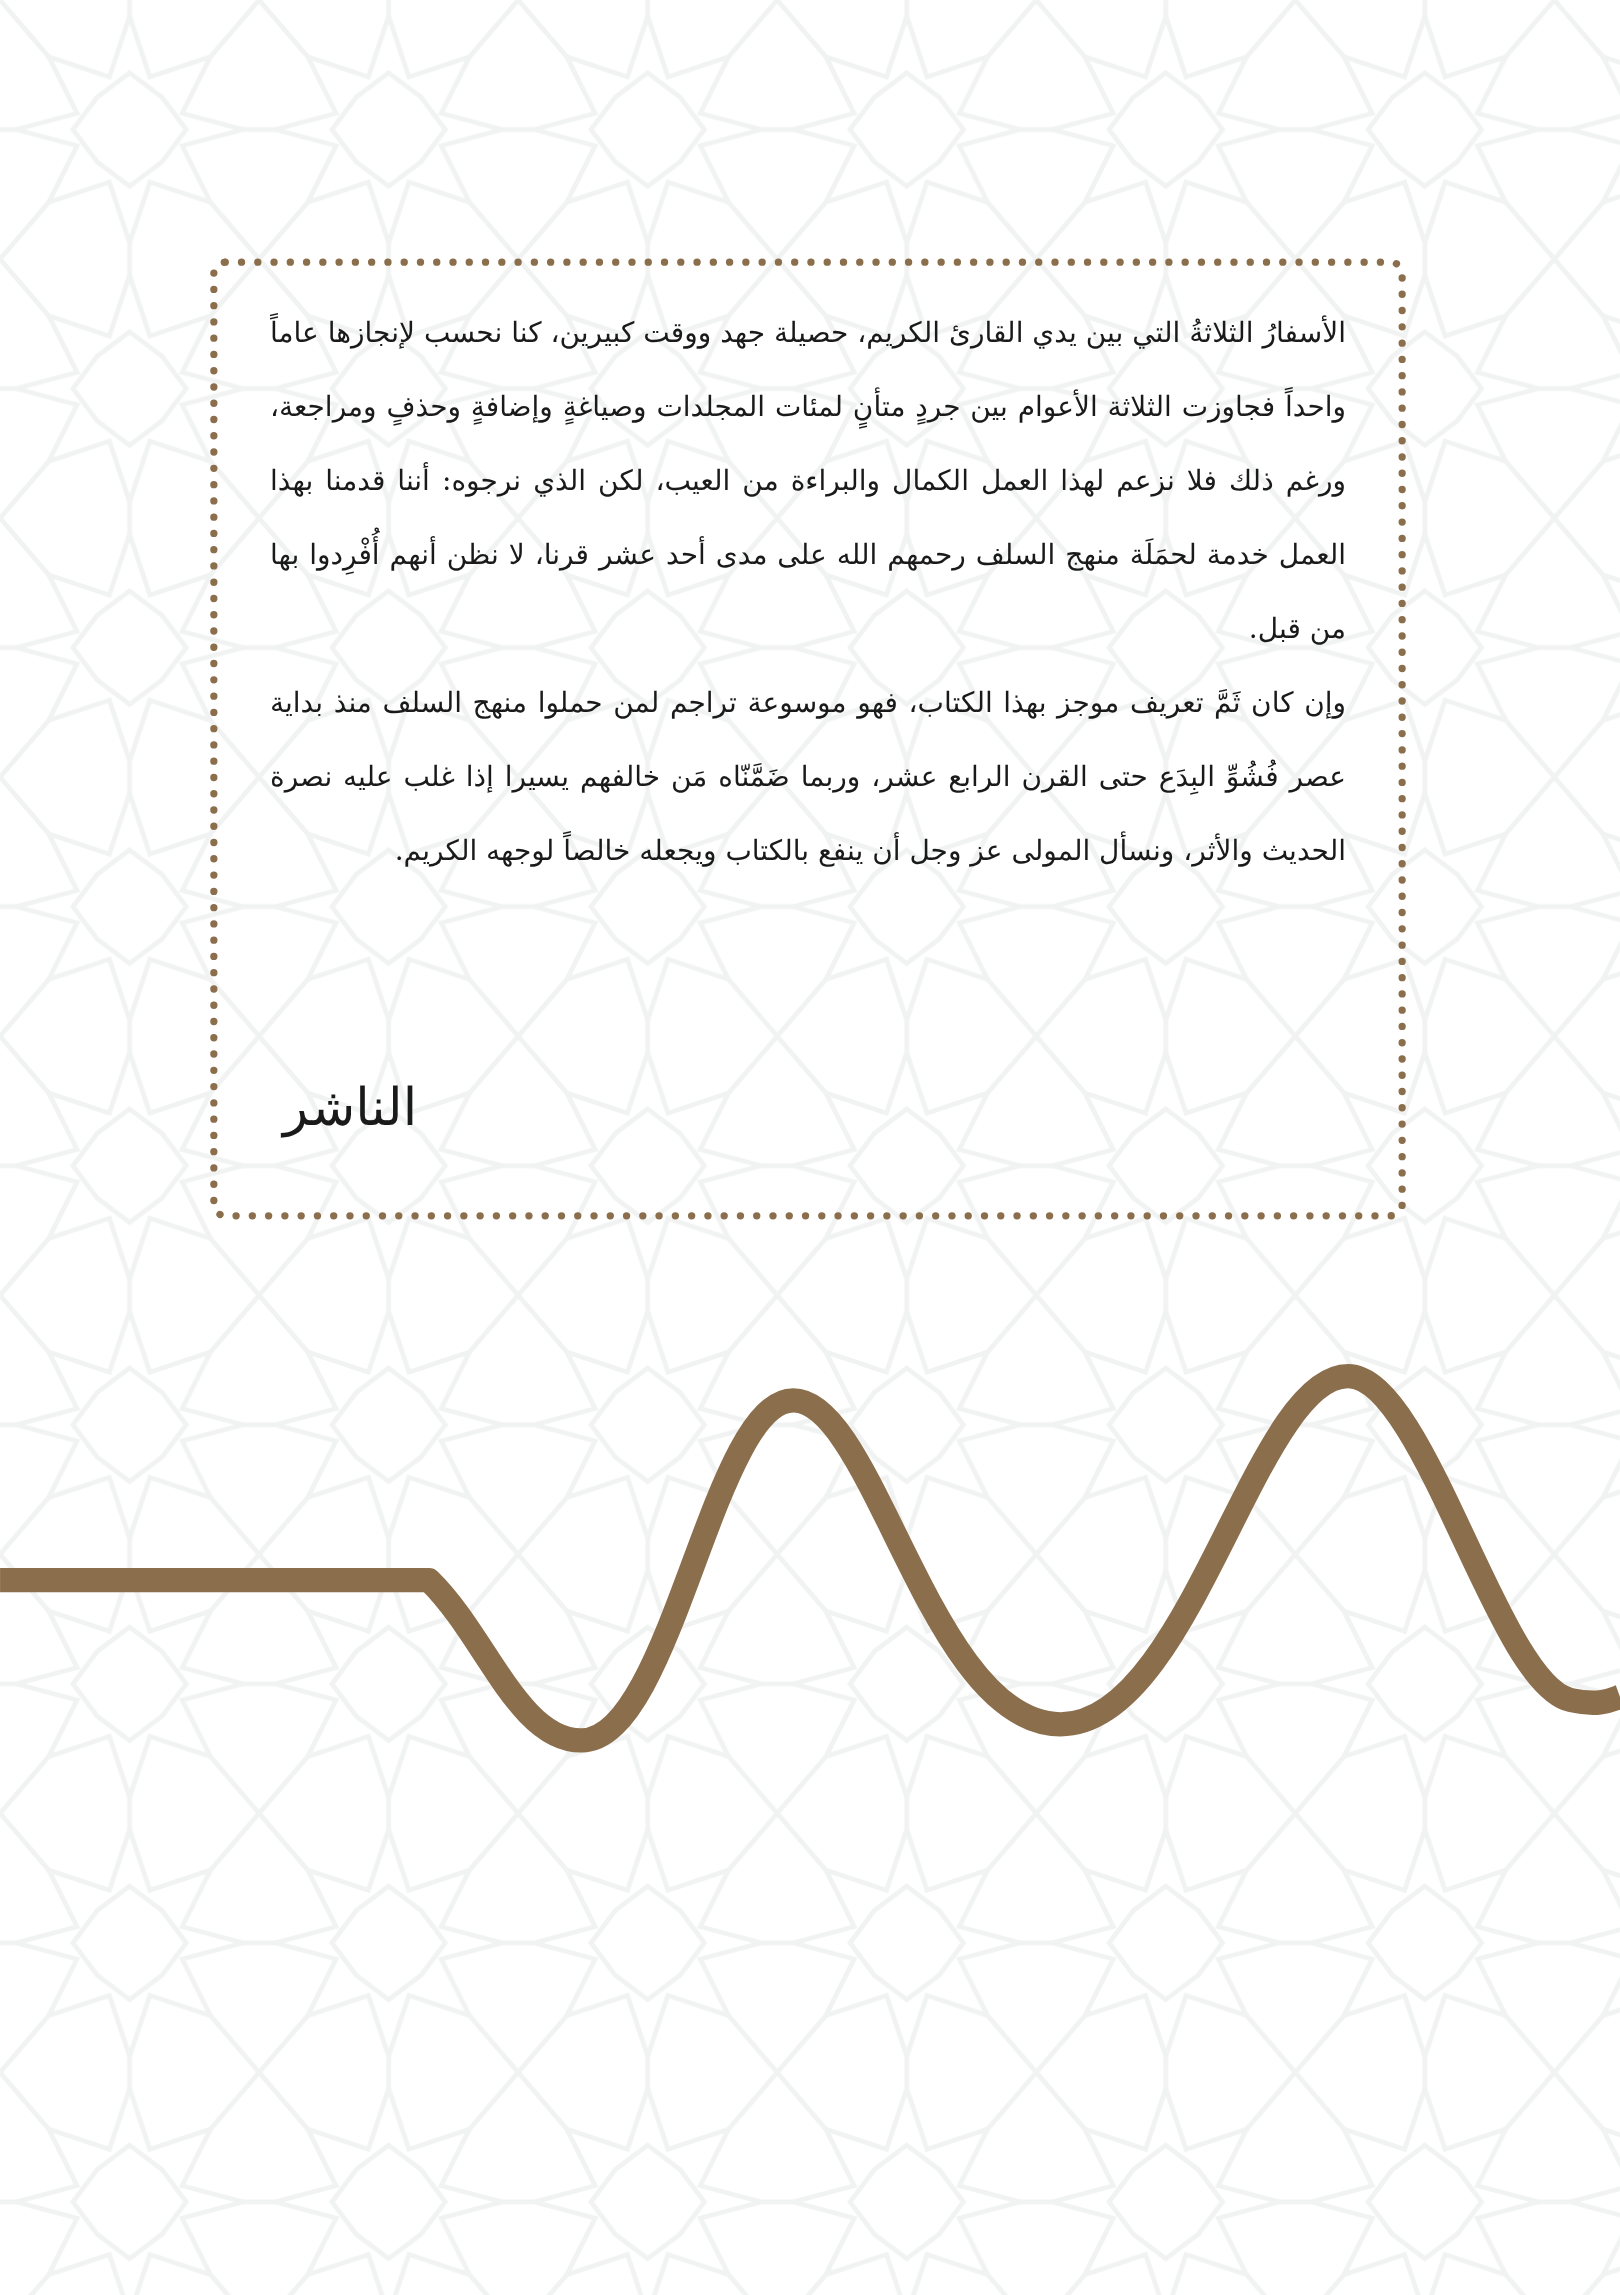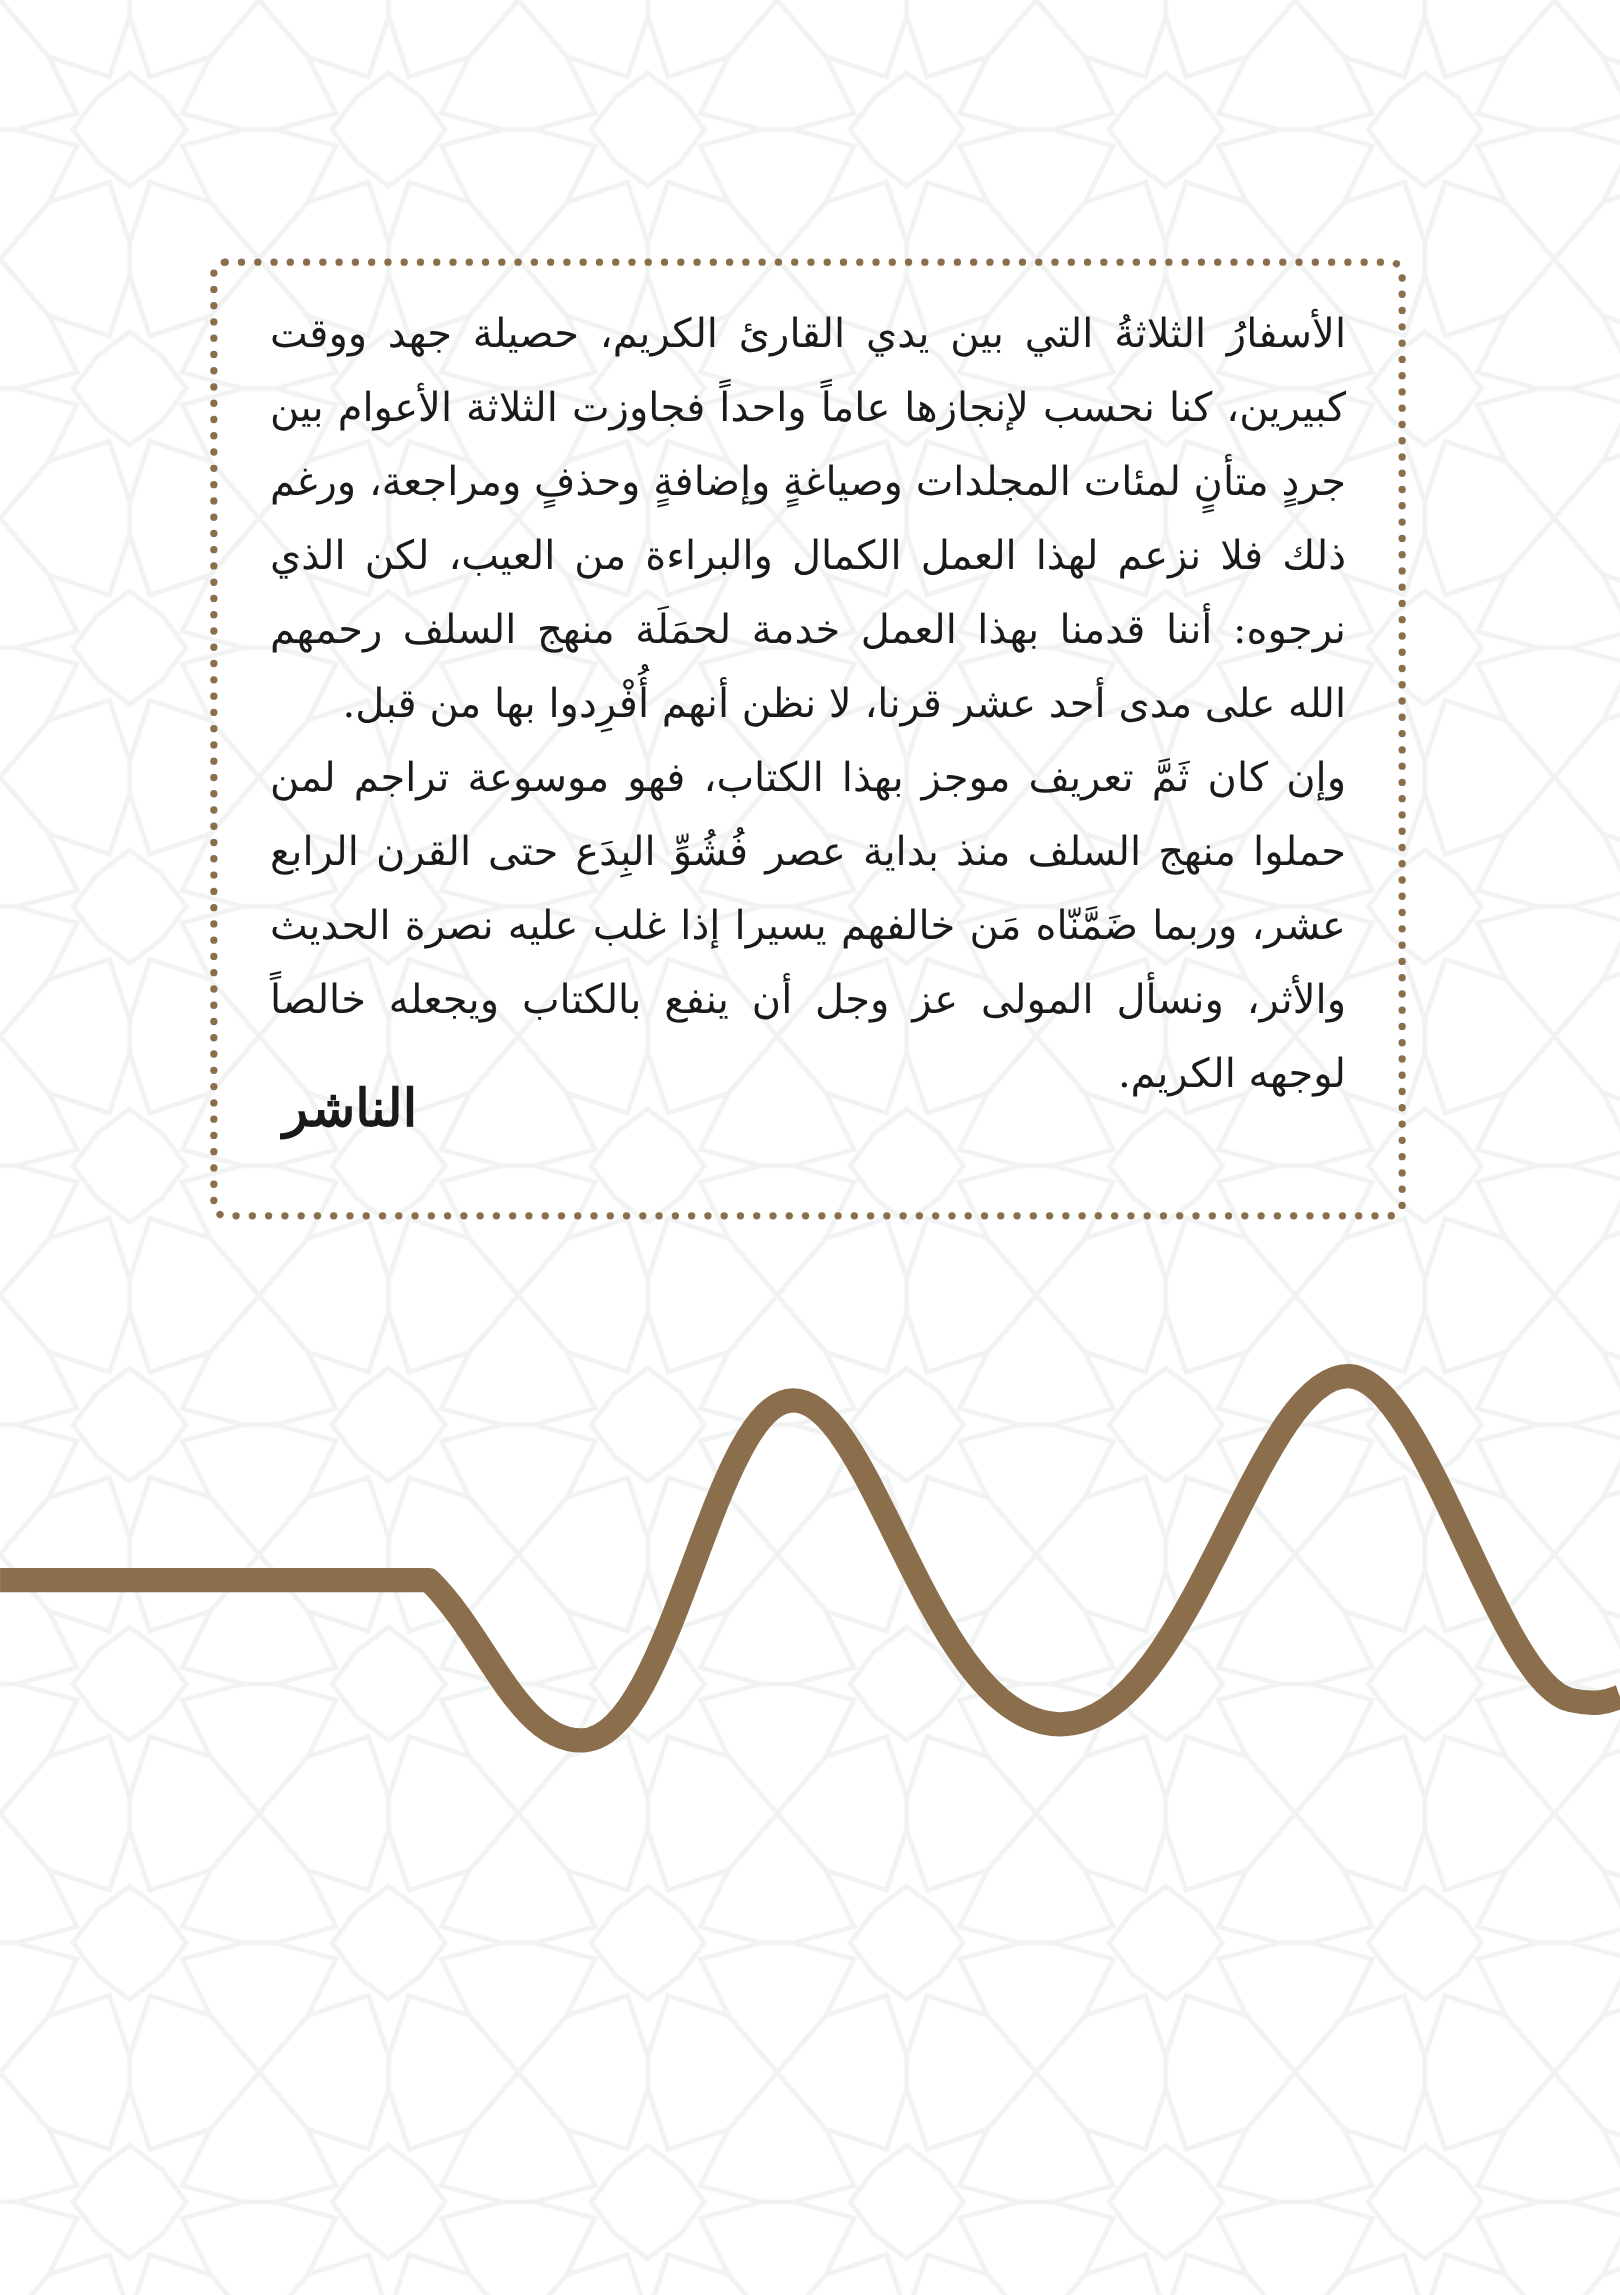--- a/index.html
+++ b/index.html
@@ -34,35 +34,35 @@
     }
     .text-block {
       position: absolute;
       left: 61px;
       right: 61px;
       top: 39px;
       direction: rtl;
       text-align: justify;
       text-align-last: right;
       color: #1a1a1a;
-      font-size: 40px;
+      font-size: 28px;
       line-height: 74px;
     }
     .para {
       margin: 0;
     }
     .signature {
       position: absolute;
       left: 74px;
       top: 818px;
       direction: rtl;
       font-size: 52px;
       line-height: 65px;
       color: #1a1a1a;
-      font-weight: bold;
+      font-weight: normal;
     }
     .wave {
       position: absolute;
       left: 0; top: 0;
       width: 1620px; height: 2295px;
       z-index: 1;
     }
   </style>
 </head>
 <body>

